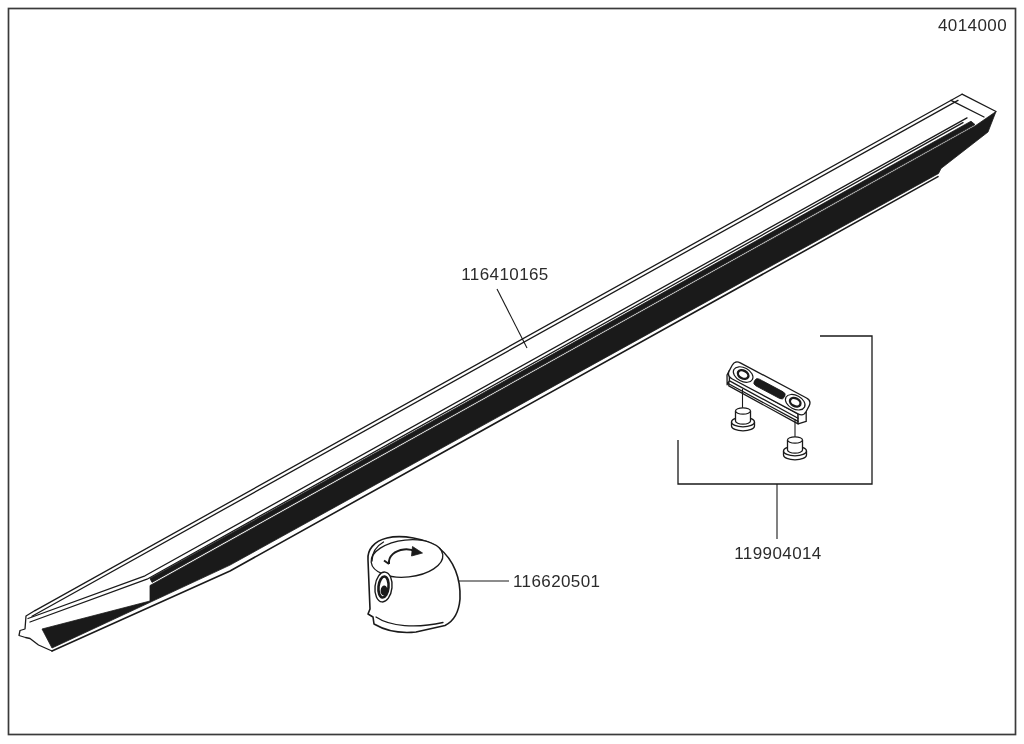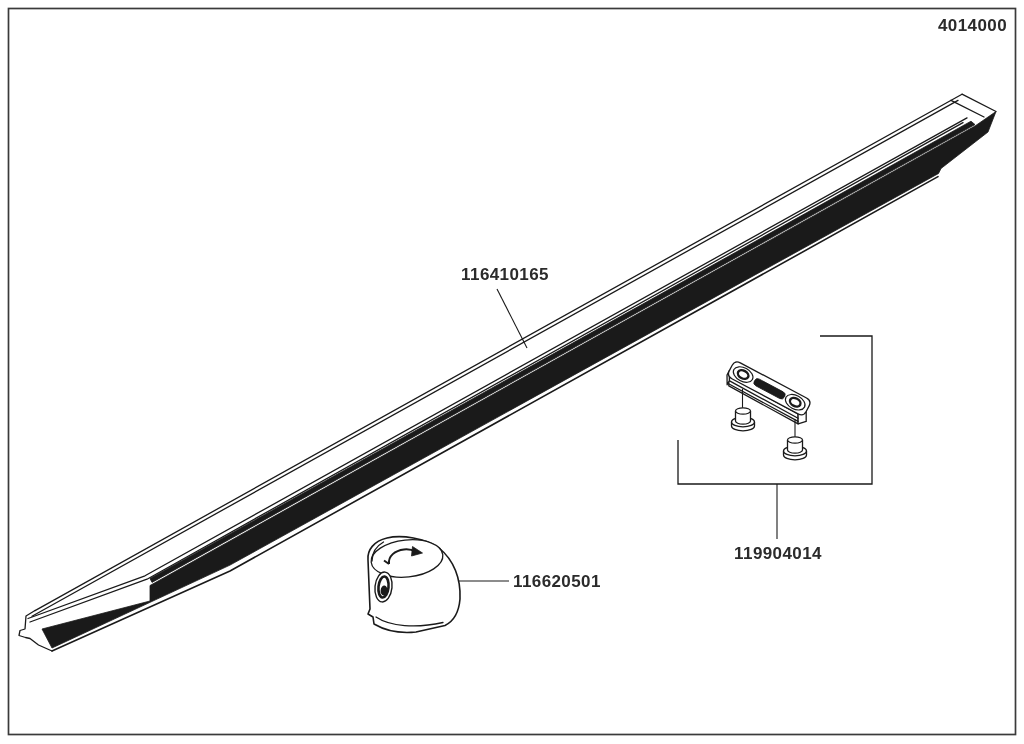--- a/index.html
+++ b/index.html
@@ -2,21 +2,20 @@
 <html><head>
 <meta charset="utf-8">
 <style>
   html,body{margin:0;padding:0;background:#ffffff;}
   .stage{
     position:relative;
     width:1024px;height:744px;
     background:#ffffff;
     font-family:"Liberation Sans", sans-serif;
     overflow:hidden;
-    font-weight:bold;
   }
   svg{display:block;}
   .part-label{
     font-family:"Liberation Sans", sans-serif;
     font-size:17px;
     letter-spacing:0.4px;
     fill:#2b2b2b;
   }
   .outline{fill:none;stroke:#1a1a1a;stroke-width:1.3;stroke-linecap:round;stroke-linejoin:round;}
   .outline-thick{fill:none;stroke:#1a1a1a;stroke-width:1.6;stroke-linecap:round;stroke-linejoin:round;}

